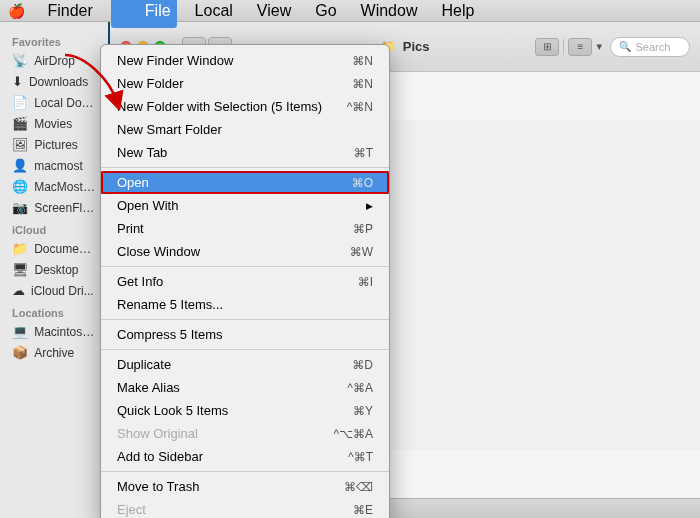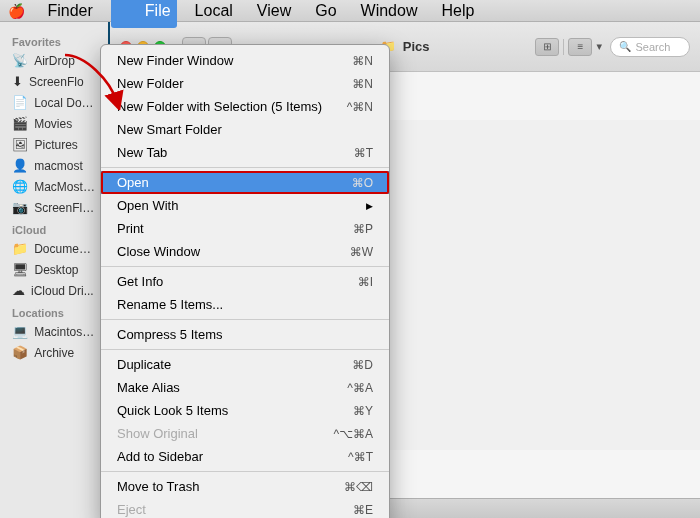--- a/index.html
+++ b/index.html
@@ -372,21 +372,21 @@
 <div class="main-area">
 
   <div class="sidebar">
     <div class="sidebar-section-label">Favorites</div>
     <div class="sidebar-item">
       <span class="sidebar-icon">📡</span>
       <span class="sidebar-label">AirDrop</span>
     </div>
     <div class="sidebar-item">
       <span class="sidebar-icon">⬇</span>
-      <span class="sidebar-label">ScreenFlo</span>
+      <span class="sidebar-label">Downloads</span>
     </div>
     <div class="sidebar-item">
       <span class="sidebar-icon">📄</span>
       <span class="sidebar-label">Local Doc...</span>
     </div>
     <div class="sidebar-item">
       <span class="sidebar-icon">🎬</span>
       <span class="sidebar-label">Movies</span>
     </div>
     <div class="sidebar-item">

